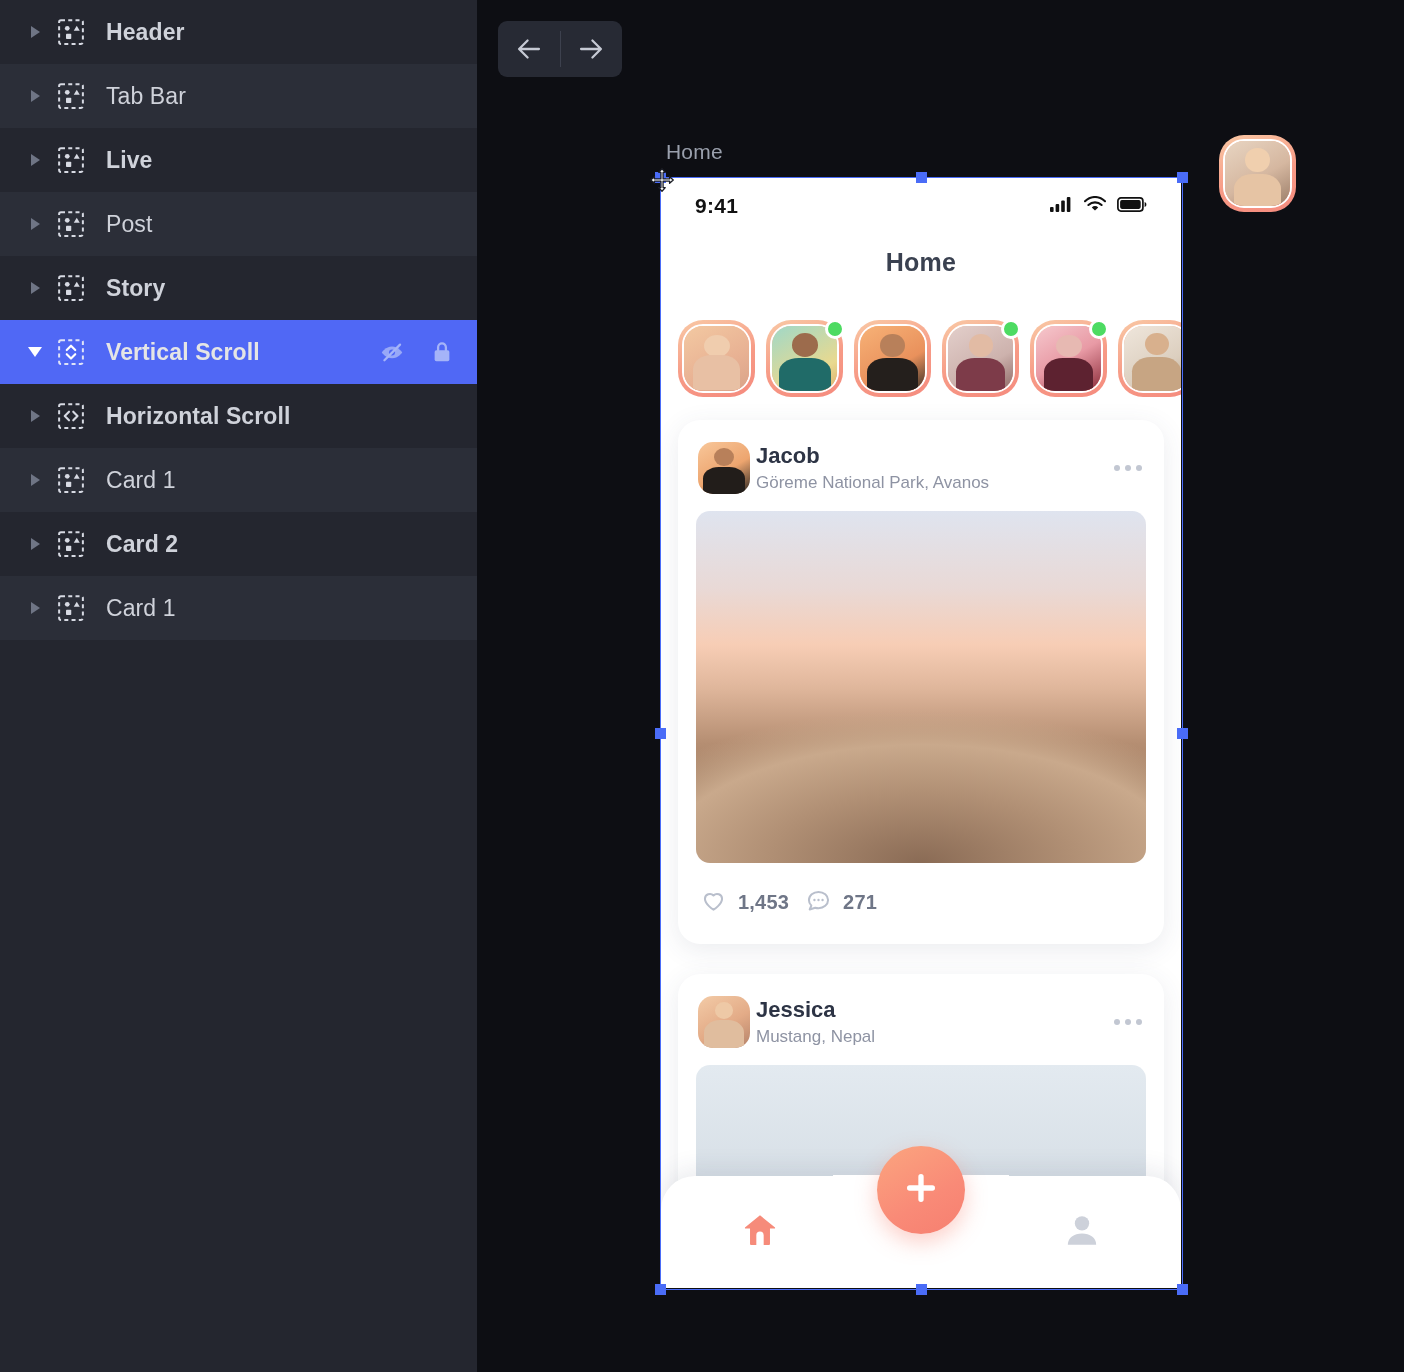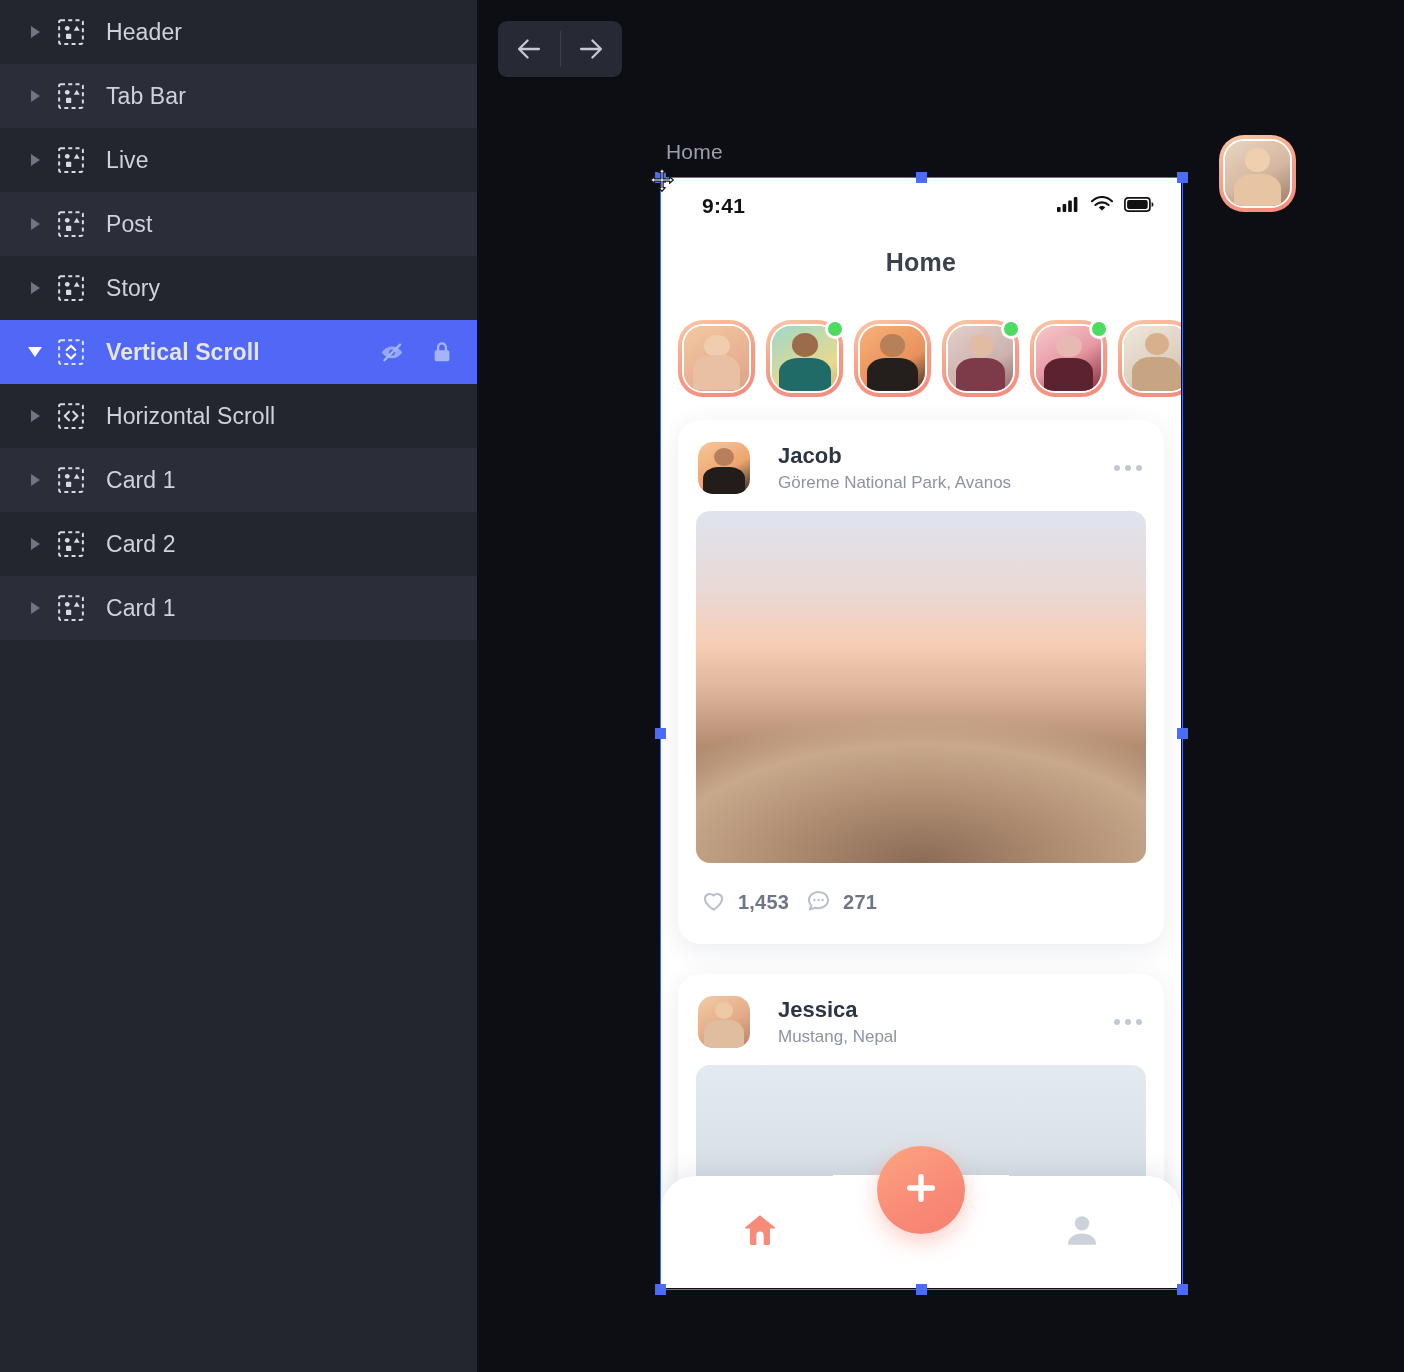--- a/index.html
+++ b/index.html
@@ -12,21 +12,21 @@
 
   
   #layers-panel {
     position:absolute; left:0; top:0; width:477px; height:1372px;
     background:#24262f;
   }
   .layer-row {
     position:relative; display:flex; align-items:center;
     height:64px; width:477px; padding-left:20px;
   }
-  .layer-row.odd  { background:#24262f; }
+  .layer-row.odd  { background:#24262f;font-weight:bold; }
   .layer-row.even { background:#2b2e38; }
   .layer-row.selected { background:#5068f5; }
 
   .disclosure {
     width:30px; flex:0 0 30px; display:flex; align-items:center; justify-content:center;
   }
   .tri {
     width:0; height:0;
     border-left:9px solid #6f7585;
     border-top:6.5px solid transparent;
@@ -92,21 +92,21 @@
   .h-bl{left:-6px;bottom:-6px}.h-bm{left:50%;margin-left:-6px;bottom:-6px}.h-br{right:-6px;bottom:-6px}
 
   
   #phone-frame {
     position:absolute; left:184px; top:178px; width:520px; height:1110px;
     background:#ffffff; overflow:hidden;
   }
 
   
   #status-bar {
-    position:absolute; left:7px; top:0; width:520px; height:56px;
+    position:absolute; left:0; top:0; width:520px; height:56px;
     display:flex; align-items:center; justify-content:space-between;
     padding:0 34px;
   }
   #status-time { font-size:21px; font-weight:bold; color:#121212; letter-spacing:.3px; }
   #status-icons { display:flex; align-items:center; gap:11px; }
 
   
   #nav-title {
     position:absolute; left:0; top:70px; width:520px; text-align:center;
     font-size:25px; font-weight:bold; color:#3a4150; letter-spacing:.2px;
@@ -144,21 +144,21 @@
   .post-card {
     position:relative; margin:0 17px 30px 17px; width:486px;
     background:#ffffff; border-radius:22px;
     box-shadow:0 6px 26px rgba(60,70,100,.10);
     padding:17px 0 0 0;
   }
   .post-head { display:flex; align-items:center; padding:0 20px 0 20px; height:62px; position:relative; }
   .post-avatar {
     width:52px; height:52px; border-radius:15px; overflow:hidden; flex:0 0 52px; position:relative;
   }
-  .post-meta { margin-left:28px; }
+  .post-meta { margin-left:6px; }
   .post-name { font-size:22px; font-weight:bold; color:#2d3445; line-height:1.2; }
   .post-loc  { font-size:17px; color:#8e93a3; margin-top:4px; }
   .post-more {
     position:absolute; right:22px; top:50%; transform:translateY(-50%);
     display:flex; gap:5px;
   }
   .post-more i { width:6px; height:6px; border-radius:50%; background:#c2c7d2; display:block; }
   .post-photo {
     margin:12px 18px 0 18px; width:450px; height:352px;
     border-radius:14px; overflow:hidden; position:relative;

